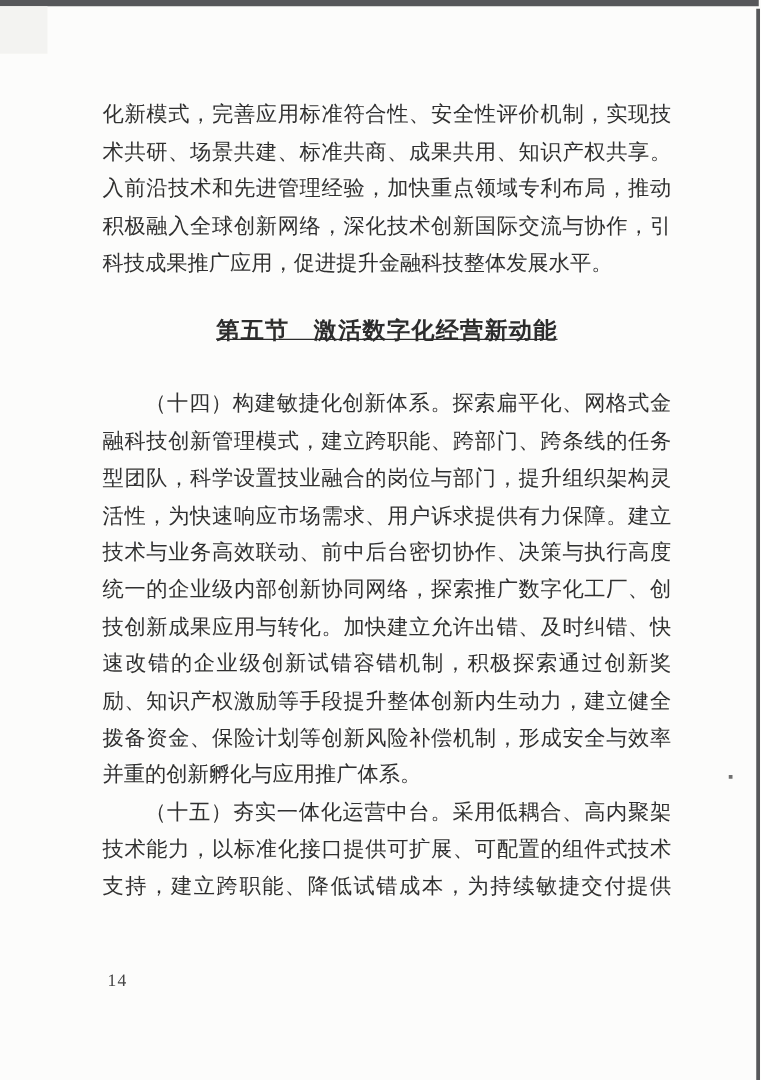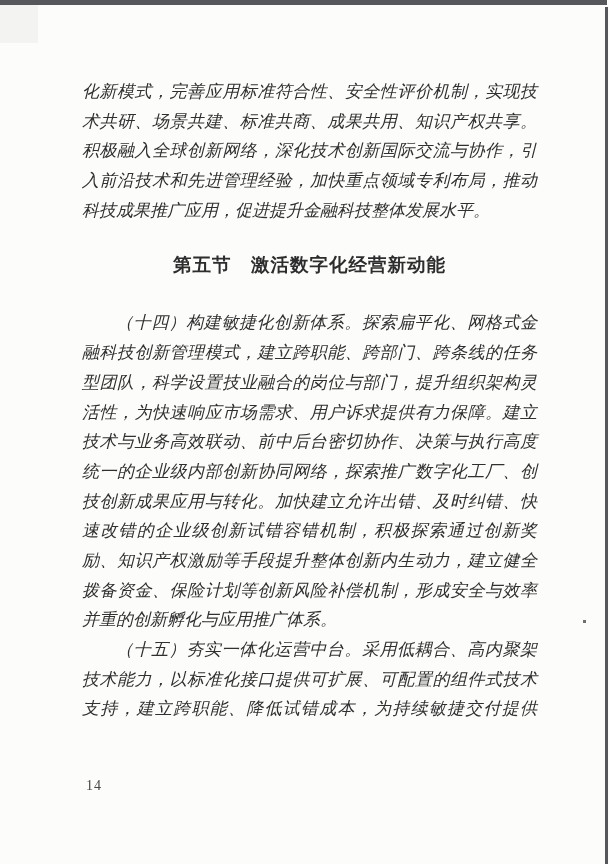--- a/index.html
+++ b/index.html
@@ -43,37 +43,37 @@
     color: #303030;
     font-size: 17px;
     line-height: 29.7px;
   }
   .para { margin: 0; padding: 0; }
   .line {
     text-align: justify;
     text-align-last: justify;
     text-justify: inter-character;
     height: 29.7px;
-    font-style: italic;
   }
   .line.last {
     text-align: right;
     text-align-last: left;
   }
   .line.first { text-indent: 2em; }
   .heading {
     text-align: center;
     text-align-last: center;
     font-size: 18.5px;
     font-weight: 600;
     letter-spacing: 1px;
     color: #2d2d2d;
     margin: 25px 0 28px 0;
     height: 30px;
     line-height: 30px;
+    text-decoration: underline;
   }
   .pagenum {
     position: absolute;
     left: 86px; top: 777px;
     font-size: 14px;
     line-height: 18px;
     color: #454545;
     letter-spacing: 1px;
     font-family: "Liberation Serif", "DejaVu Serif", serif;
   }
@@ -86,22 +86,22 @@
   <div class="scan-bar-top"></div>
   <div class="scan-border-right"></div>
   <div class="scan-smudge"></div>
   <div class="scan-speck"></div>
 
   <div class="content">
 
     <div class="para">
       <div class="line">化新模式，完善应用标准符合性、安全性评价机制，实现技</div>
       <div class="line">术共研、场景共建、标准共商、成果共用、知识产权共享。</div>
+      <div class="line">入前沿技术和先进管理经验，加快重点领域专利布局，推动</div>
       <div class="line">积极融入全球创新网络，深化技术创新国际交流与协作，引</div>
-      <div class="line">入前沿技术和先进管理经验，加快重点领域专利布局，推动</div>
       <div class="line last">科技成果推广应用，促进提升金融科技整体发展水平。</div>
     </div>
 
     <div class="heading">第五节　激活数字化经营新动能</div>
 
     <div class="para">
       <div class="line first">（十四）构建敏捷化创新体系。探索扁平化、网格式金</div>
       <div class="line">融科技创新管理模式，建立跨职能、跨部门、跨条线的任务</div>
       <div class="line">型团队，科学设置技业融合的岗位与部门，提升组织架构灵</div>
       <div class="line">活性，为快速响应市场需求、用户诉求提供有力保障。建立</div>

